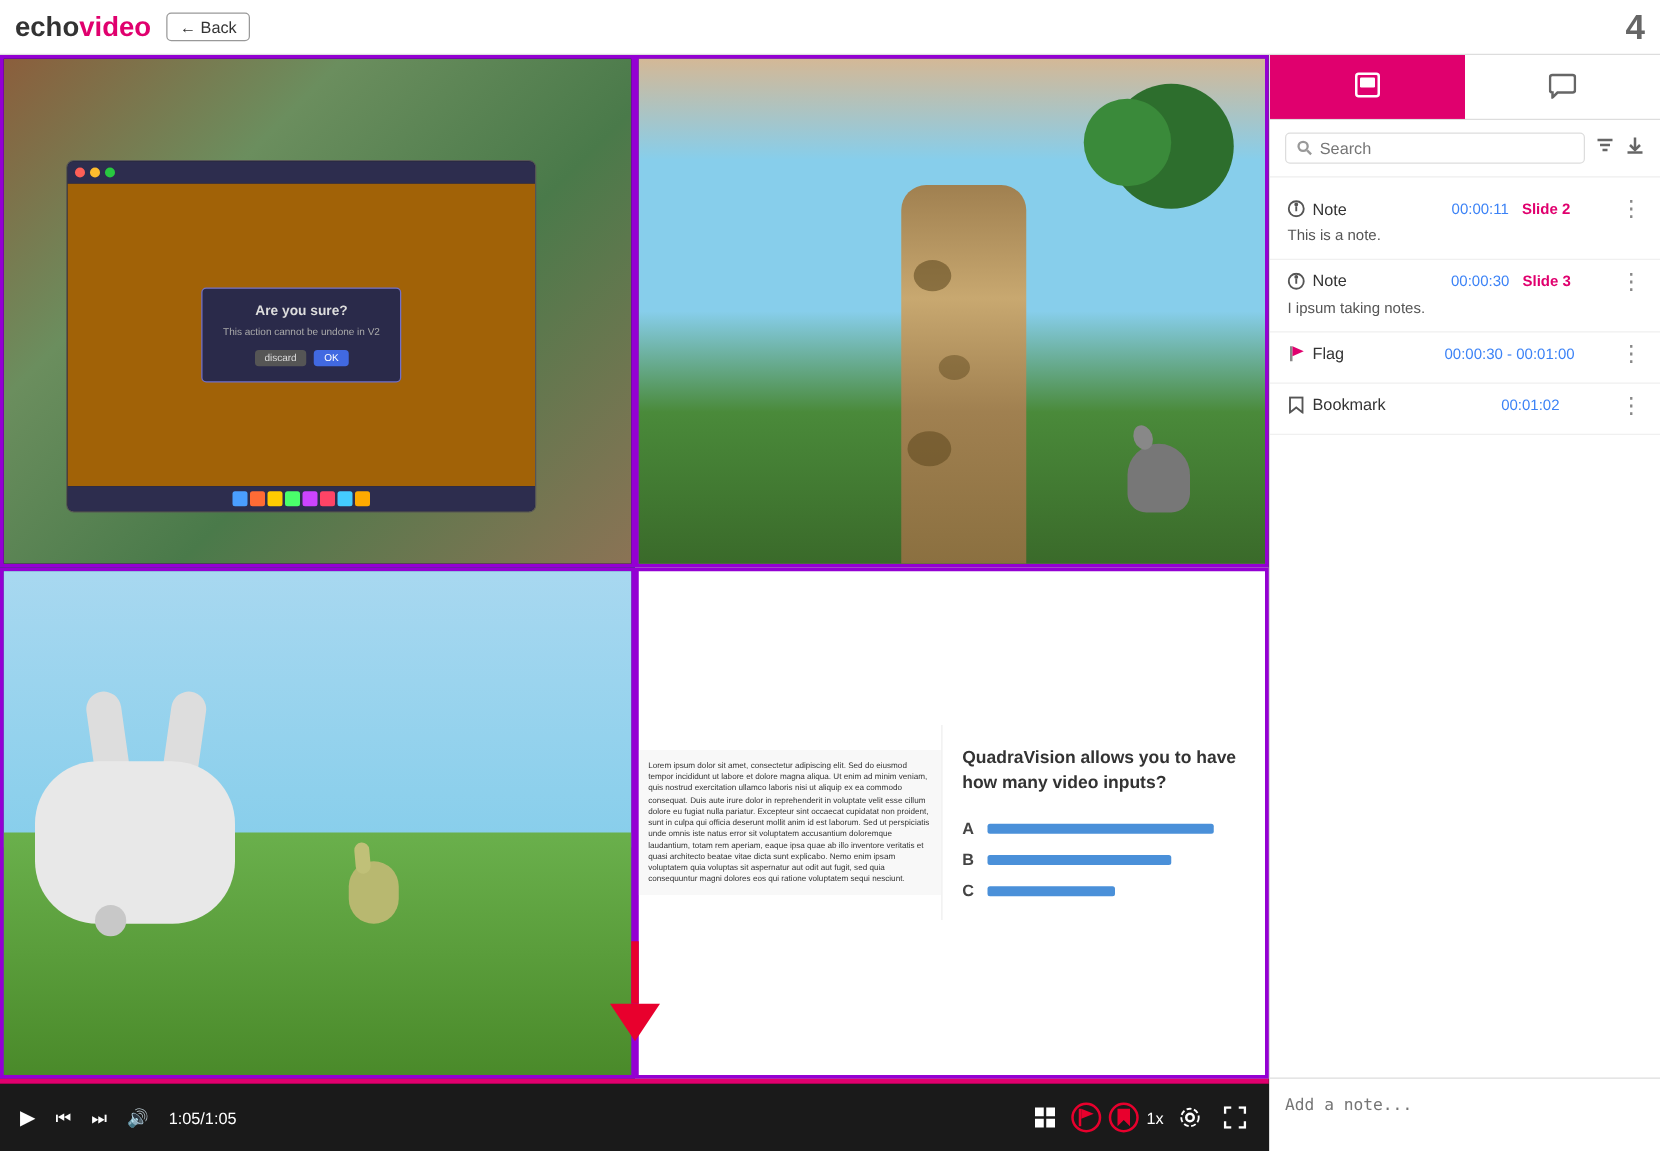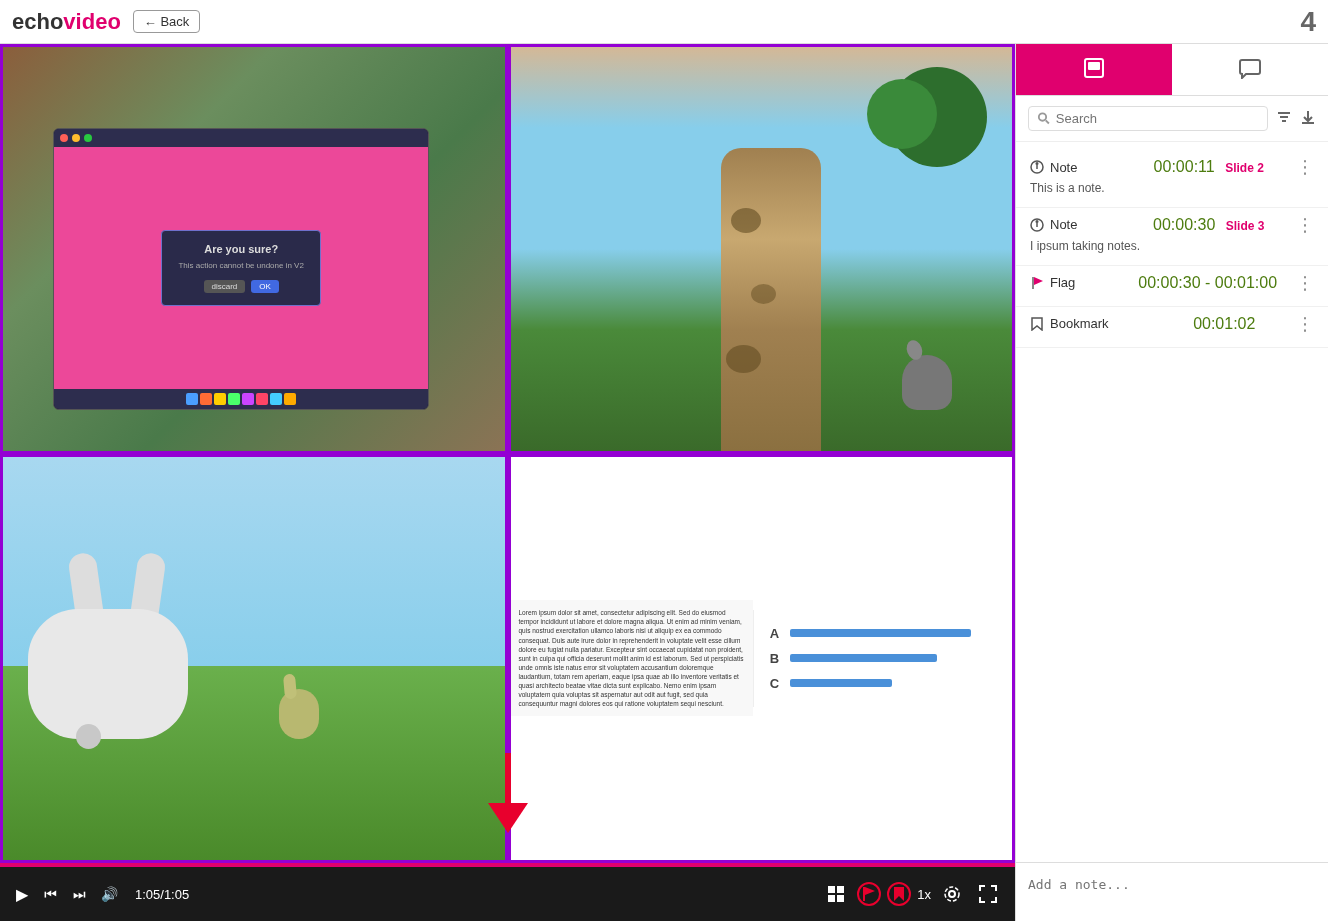--- a/index.html
+++ b/index.html
@@ -111,21 +111,21 @@
       display: flex;
       align-items: center;
       padding: 0 6px;
       gap: 4px;
     }
     .dot { width: 8px; height: 8px; border-radius: 50%; }
     .dot.red { background: #ff5f57; }
     .dot.yellow { background: #febc2e; }
     .dot.green { background: #28c840; }
     .computer-body {
-      background: #ec4899;
+      background: #a16207;
       height: calc(100% - 18px - 20px);
       display: flex;
       align-items: center;
       justify-content: center;
       flex-direction: column;
     }
     .dialog-box {
       background: #2a2a4a;
       border: 1px solid #7070cc;
       border-radius: 4px;
@@ -397,22 +397,22 @@
     }
     .note-type {
       font-size: 13px;
       color: #333;
       font-weight: 500;
       display: flex;
       align-items: center;
       gap: 6px;
     }
     .note-time {
-      color: #4d7c0f;
-      font-size: 16px;
+      color: #3b82f6;
+      font-size: 12px;
       text-decoration: none;
       cursor: pointer;
       margin-left: 44px;
     }
     .note-slide {
       color: #e0006e;
       font-size: 12px;
       margin-left: 6px;
       text-decoration: none;
       cursor: pointer;
@@ -573,20 +573,21 @@
             <div style="position:absolute;top:-15px;left:5px;width:12px;height:25px;background:#c0c078;border-radius:6px;transform:rotate(-5deg);"></div>
           </div>
         </div>
       </div>
 
       <div class="video-cell cell-br purple-border-bottom">
         <div class="text-panel">
           <div>Lorem ipsum dolor sit amet, consectetur adipiscing elit. Sed do eiusmod tempor incididunt ut labore et dolore magna aliqua. Ut enim ad minim veniam, quis nostrud exercitation ullamco laboris nisi ut aliquip ex ea commodo consequat. Duis aute irure dolor in reprehenderit in voluptate velit esse cillum dolore eu fugiat nulla pariatur. Excepteur sint occaecat cupidatat non proident, sunt in culpa qui officia deserunt mollit anim id est laborum. Sed ut perspiciatis unde omnis iste natus error sit voluptatem accusantium doloremque laudantium, totam rem aperiam, eaque ipsa quae ab illo inventore veritatis et quasi architecto beatae vitae dicta sunt explicabo. Nemo enim ipsam voluptatem quia voluptas sit aspernatur aut odit aut fugit, sed quia consequuntur magni dolores eos qui ratione voluptatem sequi nesciunt.</div>
         </div>
         <div class="quiz-panel">
+          <div class="quiz-question">QuadraVision allows you to have how many video inputs?</div>
           <div class="quiz-options">
             <div class="quiz-option">
               <span class="option-label">A</span>
               <div class="option-bar" style="max-width:80%;"></div>
             </div>
             <div class="quiz-option">
               <span class="option-label">B</span>
               <div class="option-bar" style="max-width:65%;"></div>
             </div>
             <div class="quiz-option">

